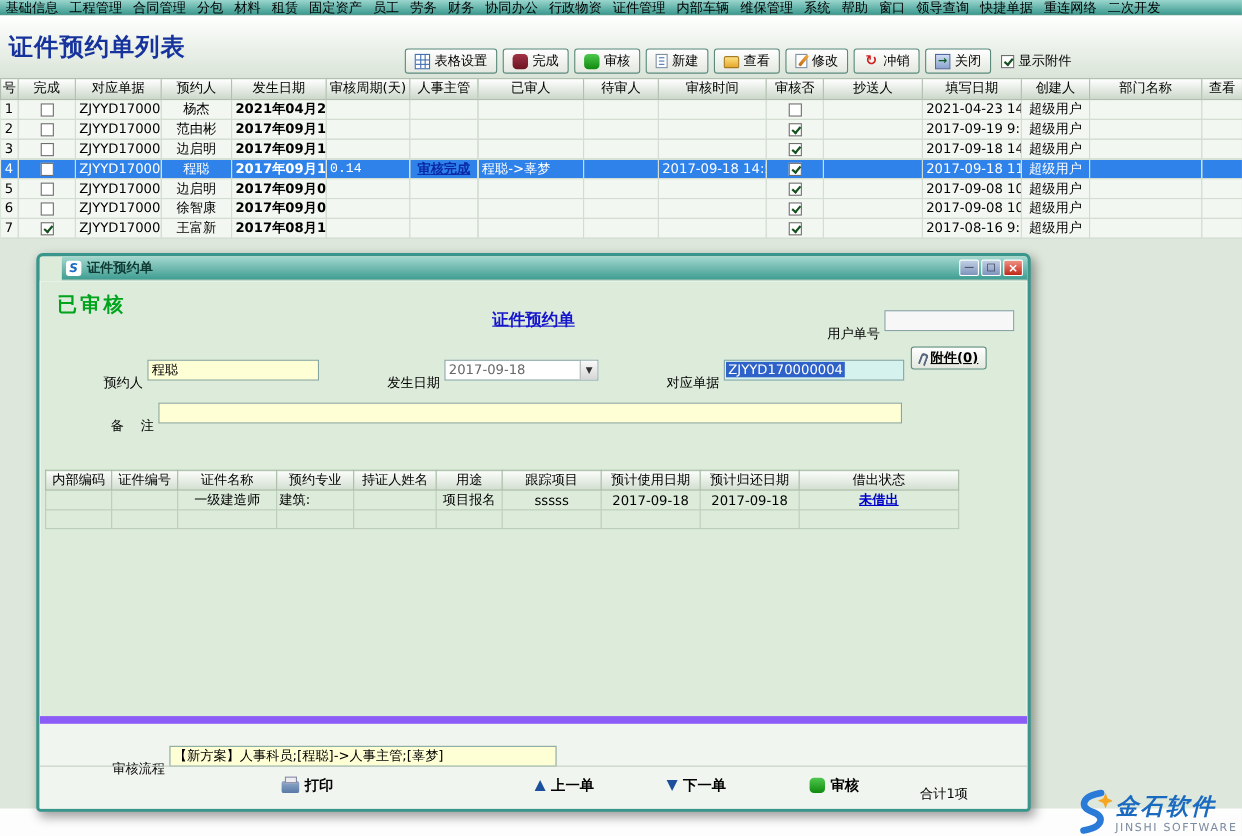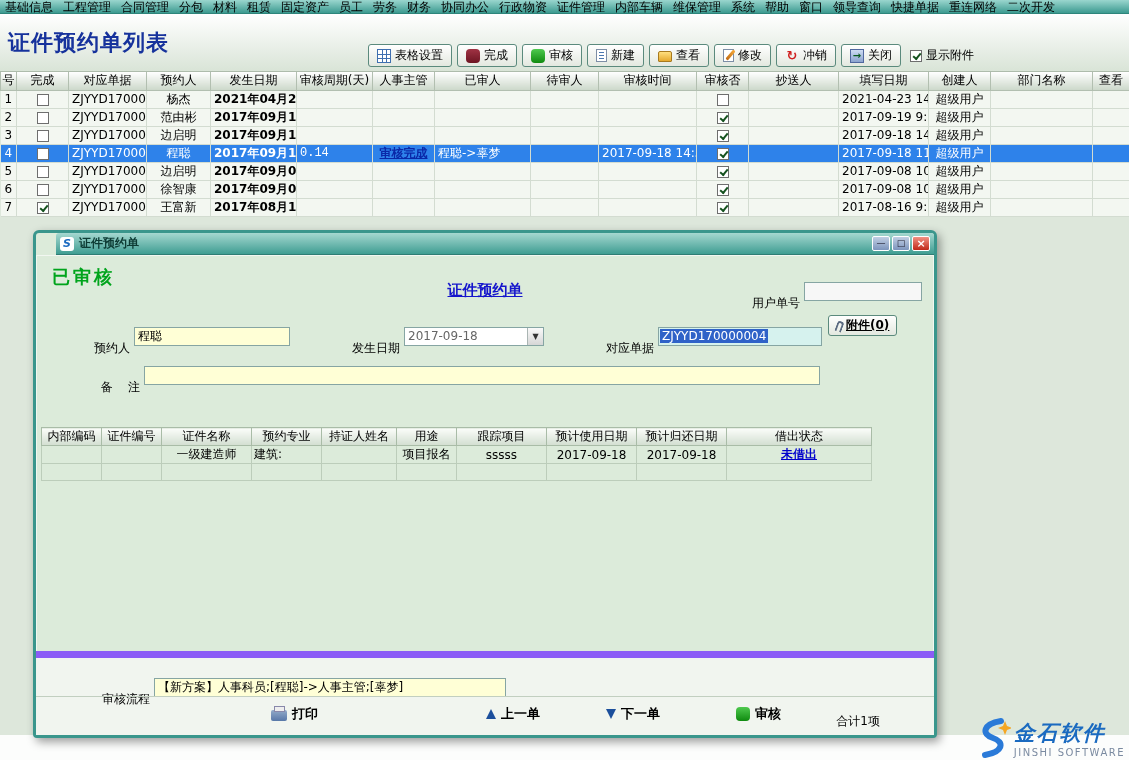--- a/index.html
+++ b/index.html
@@ -524,21 +524,21 @@
           </tbody>
       </table>
     </div>
 
     <div class="dlg-bottom">
       <div class="fgroup g-flow">
         <span class="flabel" style="width:58px;">审核流程</span>
         <span class="inp yellow" style="width:352px;">【新方案】人事科员;[程聪]-&gt;人事主管;[辜梦]</span>
       </div>
       <div class="flow-sep"></div>
-      <div class="foot-btn" style="left:235px;justify-content:space-between;">
+      <div class="foot-btn" style="left:220px;justify-content:space-between;">
         <span class="ic-print"></span>
         <span>打印</span>
       </div>
       <div class="foot-btn" style="left:450px;">
         <span class="ic-up"></span>
         <span>上一单</span>
       </div>
       <div class="foot-btn" style="left:570px;">
         <span class="ic-down"></span>
         <span>下一单</span>

